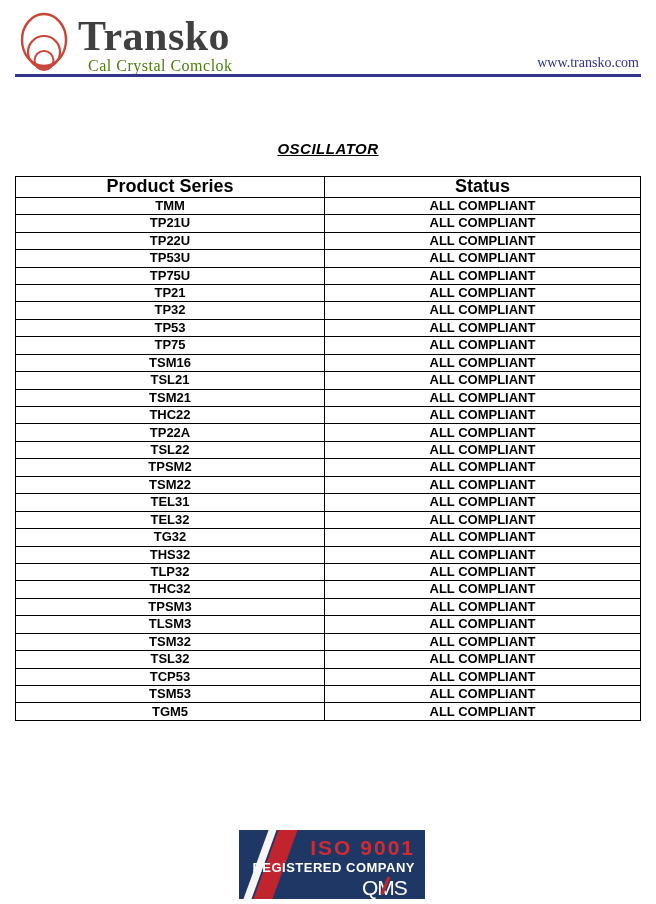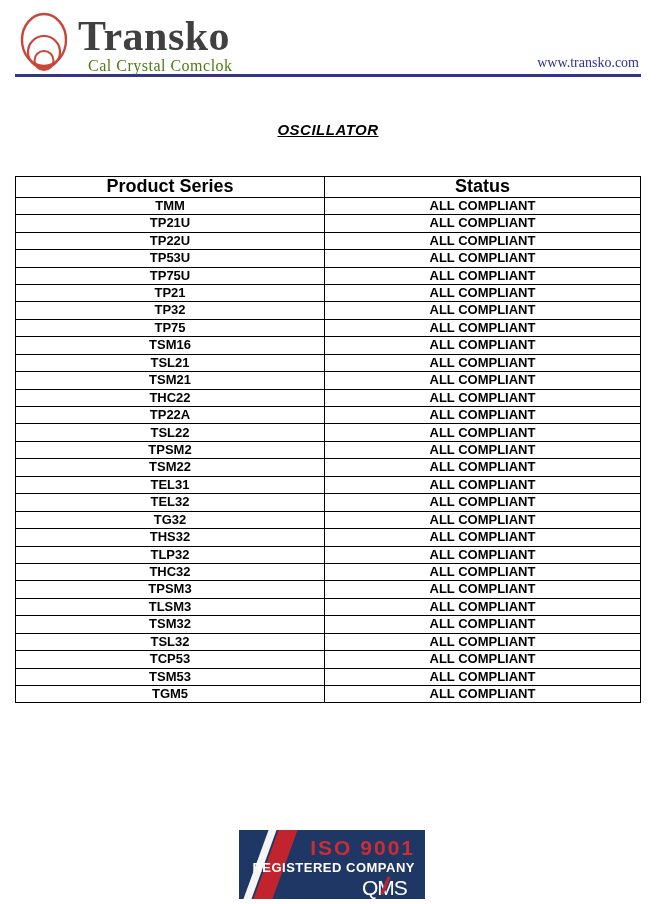--- a/index.html
+++ b/index.html
@@ -19,21 +19,21 @@
     font-family:"Liberation Serif",serif;font-size:16px;color:#4d7c0f;
     margin-top:0px;margin-left:10px;letter-spacing:0.5px;
   }
   .website{
     position:absolute;right:17px;top:55px;
     font-family:"Liberation Serif",serif;font-size:14px;color:#2e3192;
   }
   .rule{position:absolute;left:15px;width:626px;top:74px;height:3px;background:#33348c;}
   
   .title{
-    position:absolute;top:121px;left:0;width:100%;text-align:center;
+    position:absolute;top:140px;left:0;width:100%;text-align:center;
     font-size:15px;font-weight:bold;font-style:italic;
     text-decoration:underline;color:#000;letter-spacing:0.5px;
   }
   
   .compliance-table{
     position:absolute;top:176px;left:15px;width:626px;
     border-collapse:collapse;table-layout:fixed;
   }
   .compliance-table th,.compliance-table td{
     border:1.4px solid #000;padding:0;text-align:center;vertical-align:middle;
@@ -119,20 +119,24 @@
         </tr>
         <tr>
           <td>TP21</td>
           <td>ALL COMPLIANT</td>
         </tr>
         <tr>
           <td>TP32</td>
           <td>ALL COMPLIANT</td>
         </tr>
         <tr>
+          <td>TP53</td>
+          <td>ALL COMPLIANT</td>
+        </tr>
+        <tr>
           <td>TP75</td>
           <td>ALL COMPLIANT</td>
         </tr>
         <tr>
           <td>TSM16</td>
           <td>ALL COMPLIANT</td>
         </tr>
         <tr>
           <td>TSL21</td>
           <td>ALL COMPLIANT</td>

